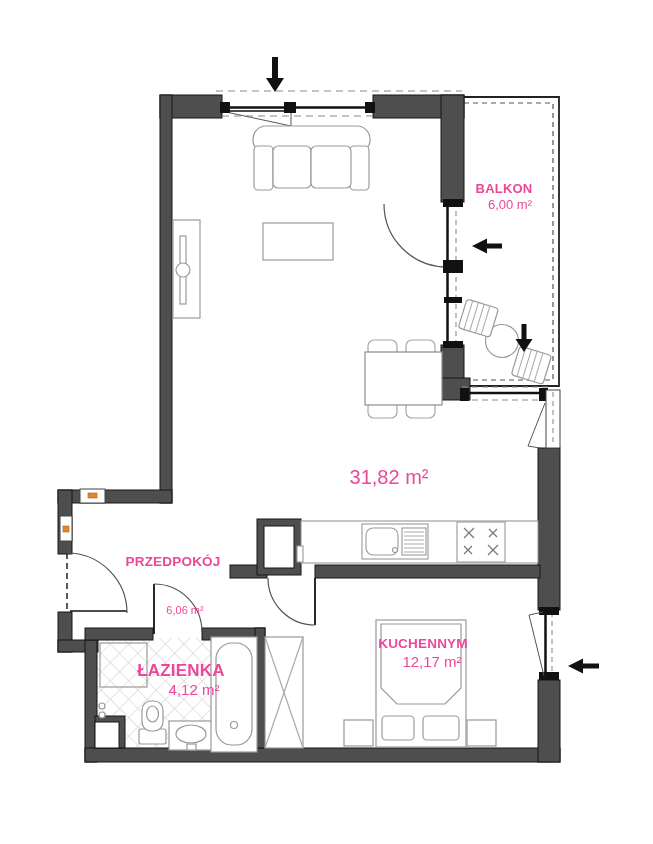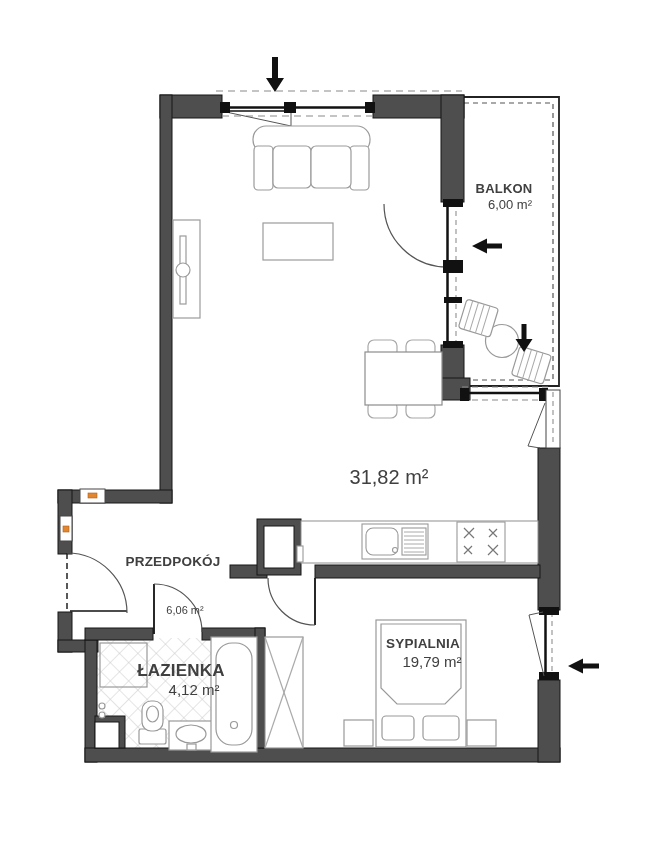--- a/index.html
+++ b/index.html
@@ -1,19 +1,19 @@
 <!DOCTYPE html>
 <html><head>
 <meta charset="utf-8">
 <style>
   html,body{margin:0;padding:0;background:#ffffff;}
   #stage{position:relative;width:653px;height:844px;background:#fff;overflow:hidden;
          font-family:"Liberation Sans",sans-serif;}
   #plan-svg{position:absolute;left:0;top:0;}
-  .lbl{position:absolute;transform:translate(-50%,-50%);white-space:nowrap;color:#404040;}
+  .lbl{position:absolute;transform:translate(-50%,-50%);white-space:nowrap;color:#ec4899;}
   .lbl.name{font-weight:bold;letter-spacing:.2px;}
 </style>
 </head>
 <body>
 
 <div id="stage">
 
 <svg id="plan-svg" width="653" height="844" viewBox="0 0 653 844">
   <defs>
     <pattern id="tiles" patternUnits="userSpaceOnUse" width="13" height="13" patternTransform="rotate(45)">
@@ -231,16 +231,16 @@
 
 <div class="lbl name" style="left:504px;top:188px;font-size:13px">BALKON</div>
 <div class="lbl" style="left:510px;top:204px;font-size:13px">6,00 m²</div>
 
 <div class="lbl name" style="left:173px;top:561px;font-size:13.5px">PRZEDPOKÓJ</div>
 <div class="lbl" style="left:185px;top:610px;font-size:11px">6,06 m²</div>
 
 <div class="lbl name" style="left:181px;top:671px;font-size:17px">ŁAZIENKA</div>
 <div class="lbl" style="left:194px;top:689px;font-size:15px">4,12 m²</div>
 
-<div class="lbl name" style="left:423px;top:643px;font-size:13.5px">SYPIALNIA</div>
-<div class="lbl" style="left:432px;top:661px;font-size:15px">19,79 m²</div>
+<div class="lbl name" style="left:423px;top:643px;font-size:13.5px">KUCHENNYM</div>
+<div class="lbl" style="left:432px;top:661px;font-size:15px">12,17 m²</div>
 
 </div>
 
 </body></html>

